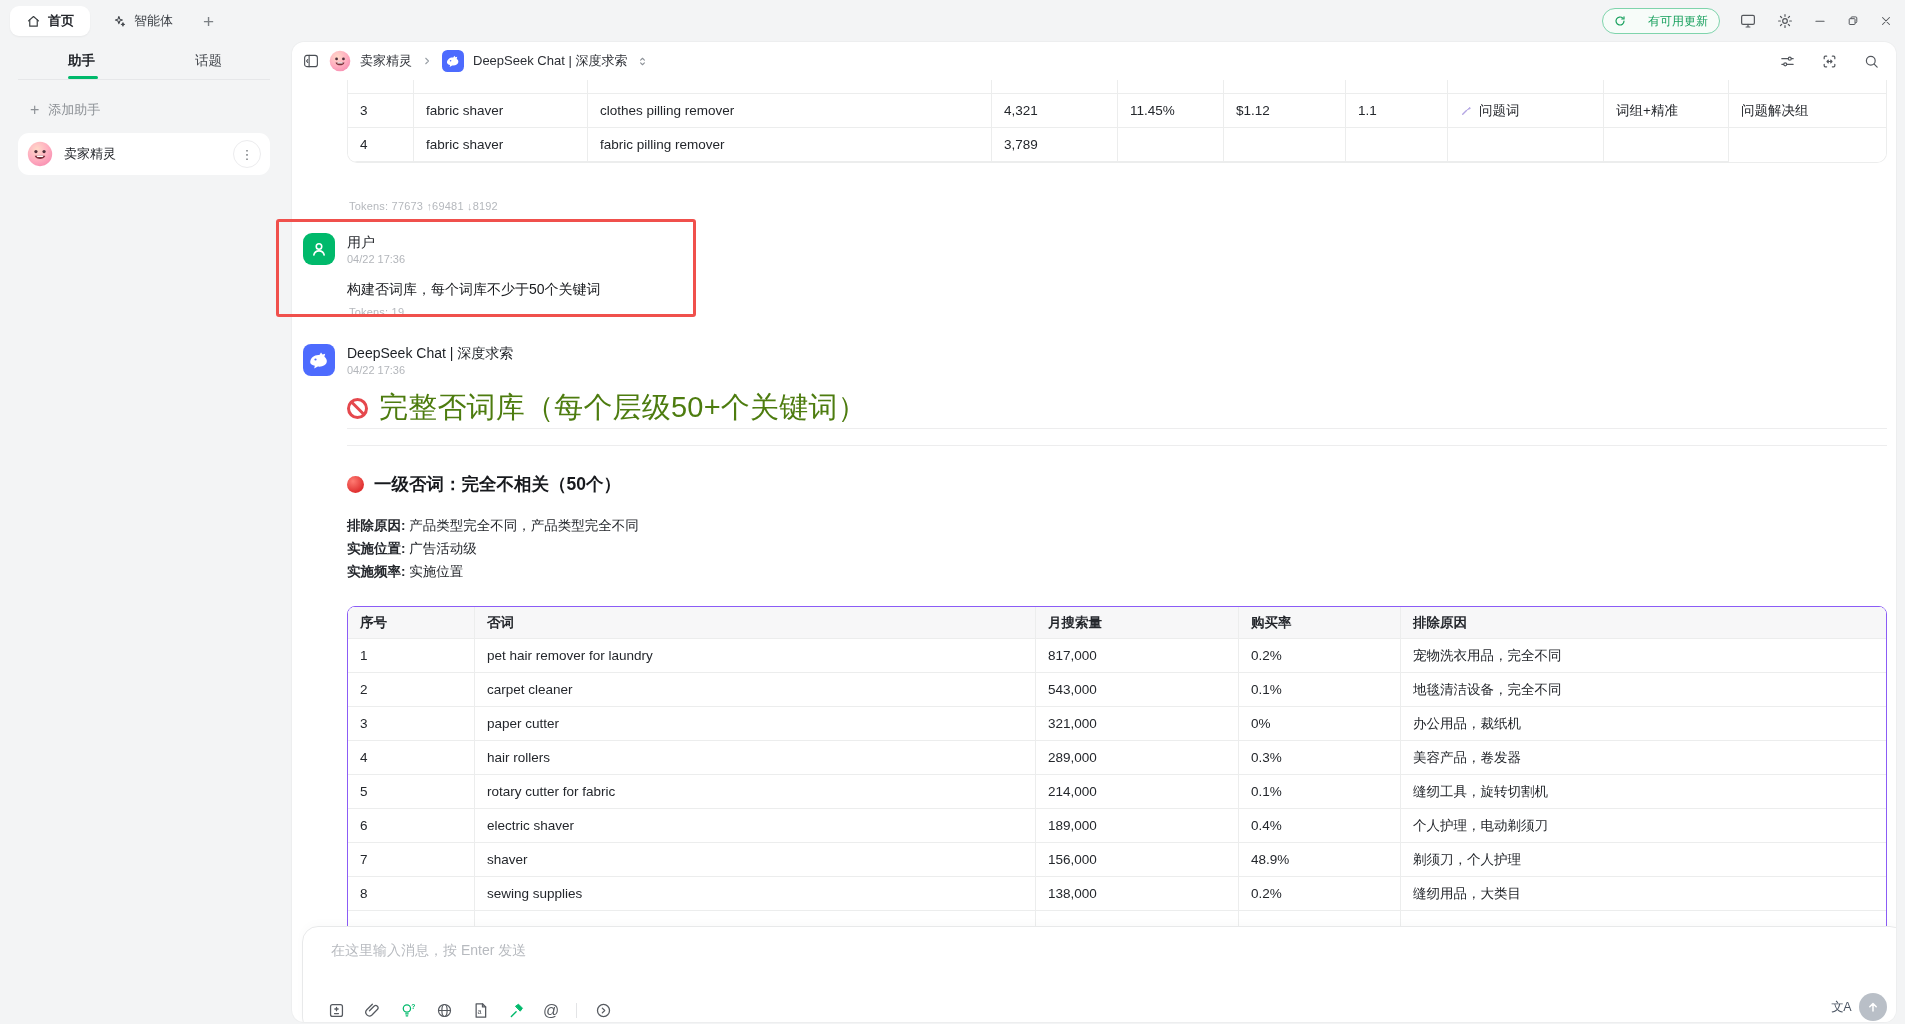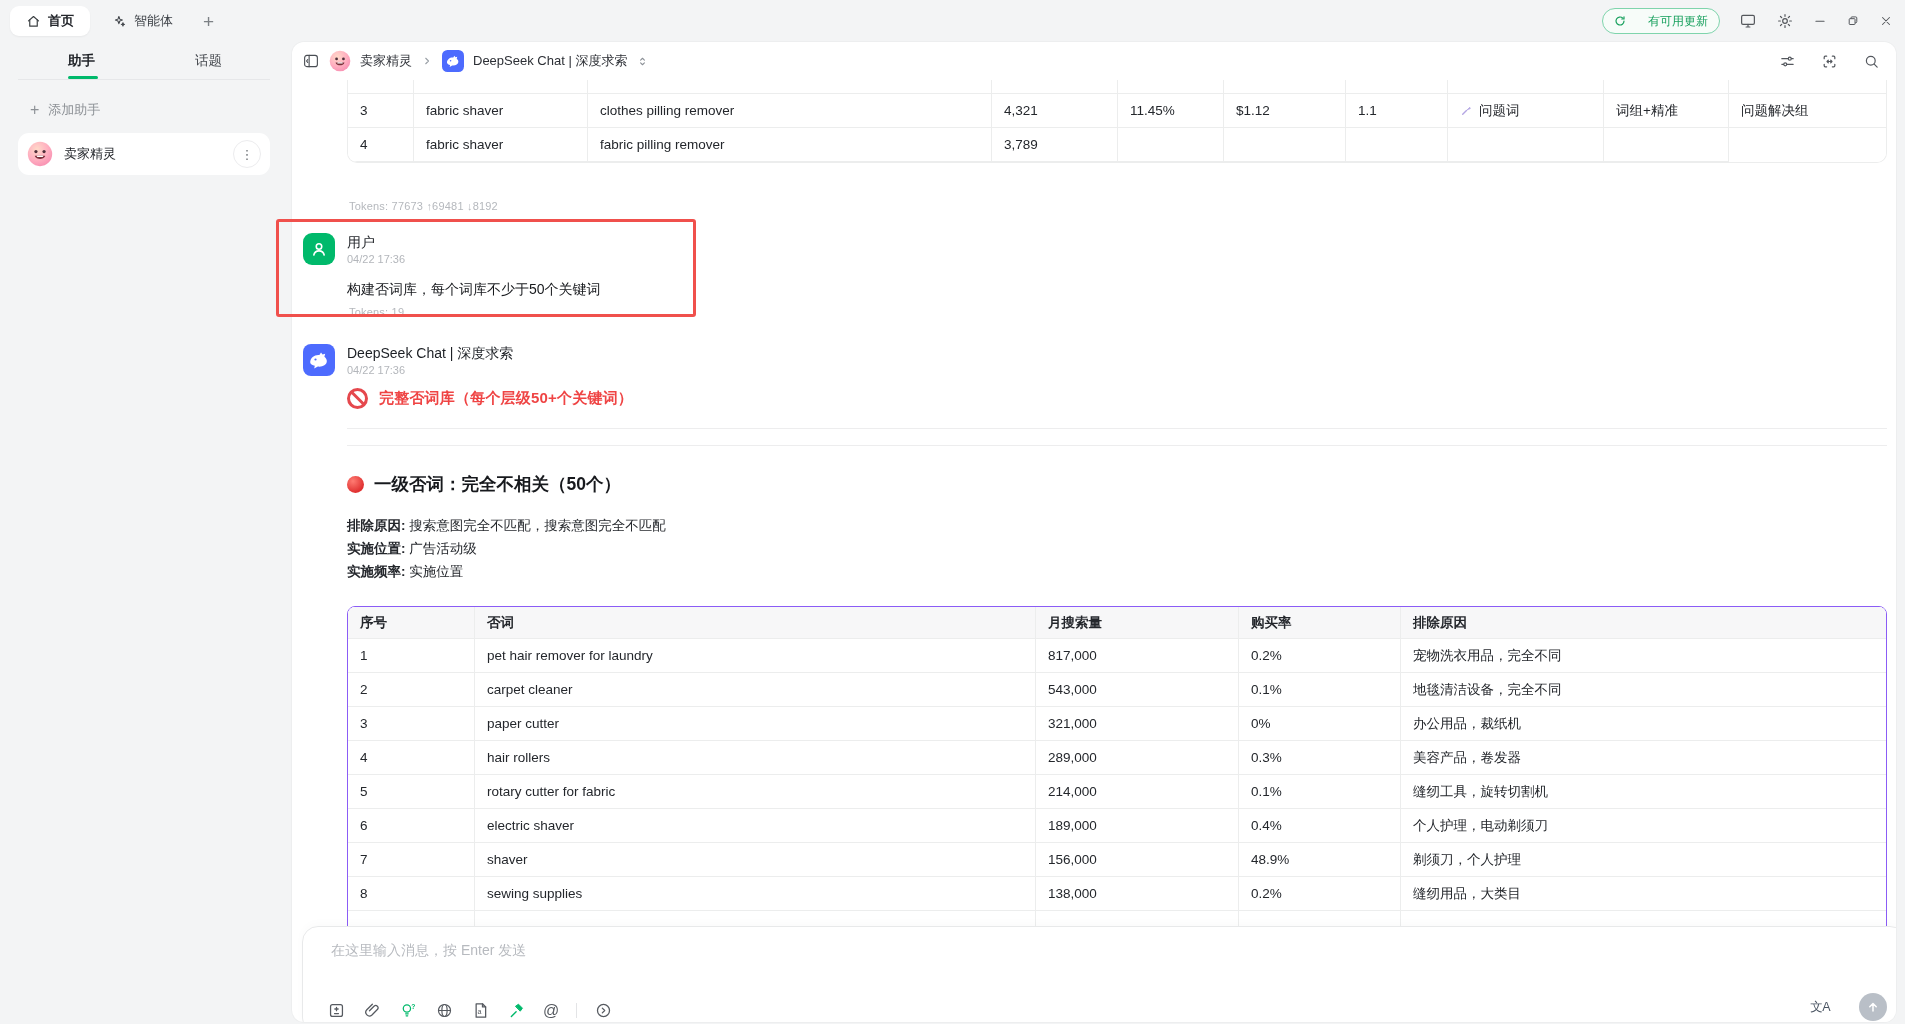--- a/index.html
+++ b/index.html
@@ -58,42 +58,42 @@
 
   
   .tokens{position:absolute;font-size:11px;color:#b5b8bd;letter-spacing:.2px;}
   .avatar{position:absolute;left:11px;width:32px;height:32px;border-radius:9px;display:flex;align-items:center;justify-content:center;}
   .avatar.user{background:#00b96b;}
   .avatar.ds{background:#4d6bfe;}
   .msg-name{position:absolute;left:55px;font-size:14px;font-weight:400;color:#1d2025;}
   .msg-time{position:absolute;left:55px;font-size:11px;color:#b3b6bb;}
   .msg-text{position:absolute;left:55px;font-size:14px;color:#17191d;}
   .h1row{position:absolute;left:55px;top:346px;display:flex;align-items:center;gap:11px;}
-  .h1row .t{font-size:15px;font-weight:700;color:#ef4444;letter-spacing:.2px;}
+  .h1row .t{font-size:29px;font-weight:400;color:#4d7c0f;letter-spacing:.2px;}
   .prohibit{width:21px;height:21px;border:3px solid #e5484d;border-radius:50%;box-sizing:border-box;position:relative;flex:0 0 auto;}
   .prohibit::after{content:"";position:absolute;left:50%;top:-1px;width:3px;height:17px;background:#e5484d;transform:translateX(-50%) rotate(-45deg);}
   .rule{position:absolute;left:55px;width:1540px;height:1px;background:#ededee;}
   .h2row{position:absolute;left:55px;top:430px;display:flex;align-items:center;gap:10px;}
   .h2row .t{font-size:17.5px;font-weight:700;color:#17191d;}
   .reddot{width:17px;height:17px;border-radius:50%;background:radial-gradient(circle at 35% 30%,#ff7b72,#e03131 70%);flex:0 0 auto;}
   .meta{position:absolute;left:55px;top:472px;font-size:13.5px;line-height:23px;color:#24272c;}
   .meta b{font-weight:700;}
 
   
   .highlight-box{position:absolute;left:276px;top:219px;width:420px;height:98px;border:3px solid #f0504c;border-radius:3px;
                  box-sizing:border-box;z-index:60;pointer-events:none;}
 
   
   .composer{position:absolute;left:10px;top:884px;width:1604px;height:108px;background:#fff;border:1px solid #e8e9ea;
             border-radius:16px;box-sizing:border-box;z-index:20;box-shadow:0 -3px 10px rgba(0,0,0,.02);}
   .composer-input{position:absolute;left:28px;top:15px;right:120px;font-size:14px;color:#b7babf;}
   .comp-tools{position:absolute;left:24px;bottom:13px;display:flex;align-items:center;gap:17px;color:#565a60;}
   .comp-tools .grn{color:#00b96b;}
   .vdiv{width:1px;height:15px;background:#e3e4e6;}
-  .comp-right{position:absolute;right:18px;bottom:12px;display:flex;align-items:center;gap:29px;}
+  .comp-right{position:absolute;right:18px;bottom:12px;display:flex;align-items:center;gap:8px;}
   .trans-ic{font-size:12.5px;color:#4b5563;letter-spacing:-.5px;}
   .send-btn{width:28px;height:28px;border-radius:50%;background:#b9bfc7;display:flex;align-items:center;justify-content:center;}
   .send-btn svg{margin-top:-1px;}
 </style>
 </head>
 <body>
 
 <svg width="0" height="0" style="position:absolute">
   <defs>
     <radialGradient id="emg" cx="38%" cy="30%" r="80%">
@@ -355,21 +355,21 @@
     </div>
     <div class="rule" style="top:386px"></div>
     <div class="rule" style="top:403px"></div>
 
     <div class="h2row">
       <span class="reddot"></span>
       <span class="t">一级否词：完全不相关（50个）</span>
     </div>
 
     <div class="meta">
-      <div><b>排除原因:</b><span> 搜索意图完全不匹配，搜索意图完全不匹配</span></div>
+      <div><b>排除原因:</b><span> 产品类型完全不同，产品类型完全不同</span></div>
       <div><b>实施位置:</b><span> 广告活动级</span></div>
       <div><b>实施频率:</b><span> 实施位置</span></div>
     </div>
 
     <div class="negtable-wrap">
       <table class="tbl">
         <colgroup>
             <col style="width:127px">
             <col style="width:561px">
             <col style="width:203px">

